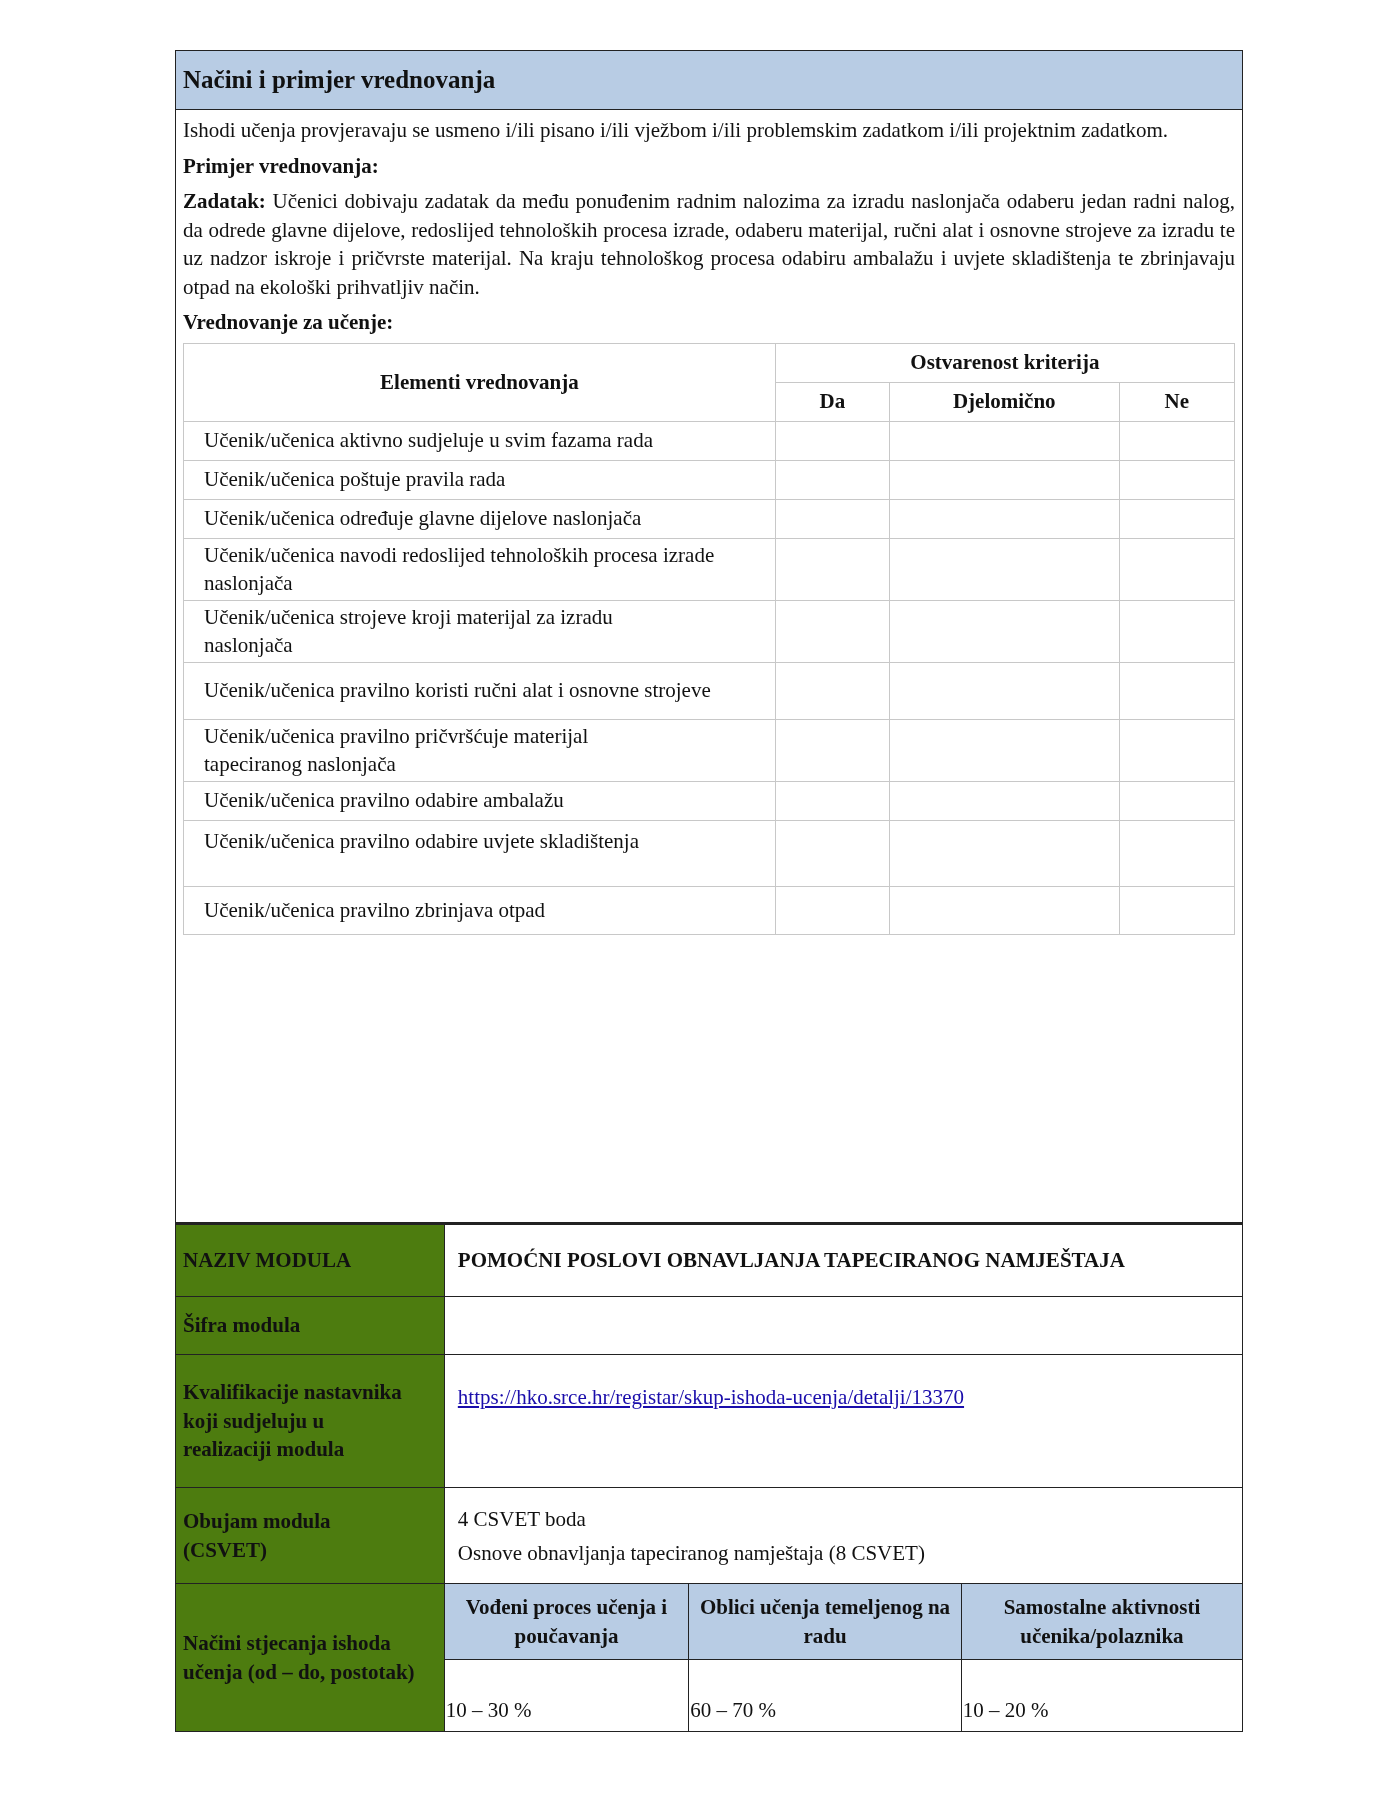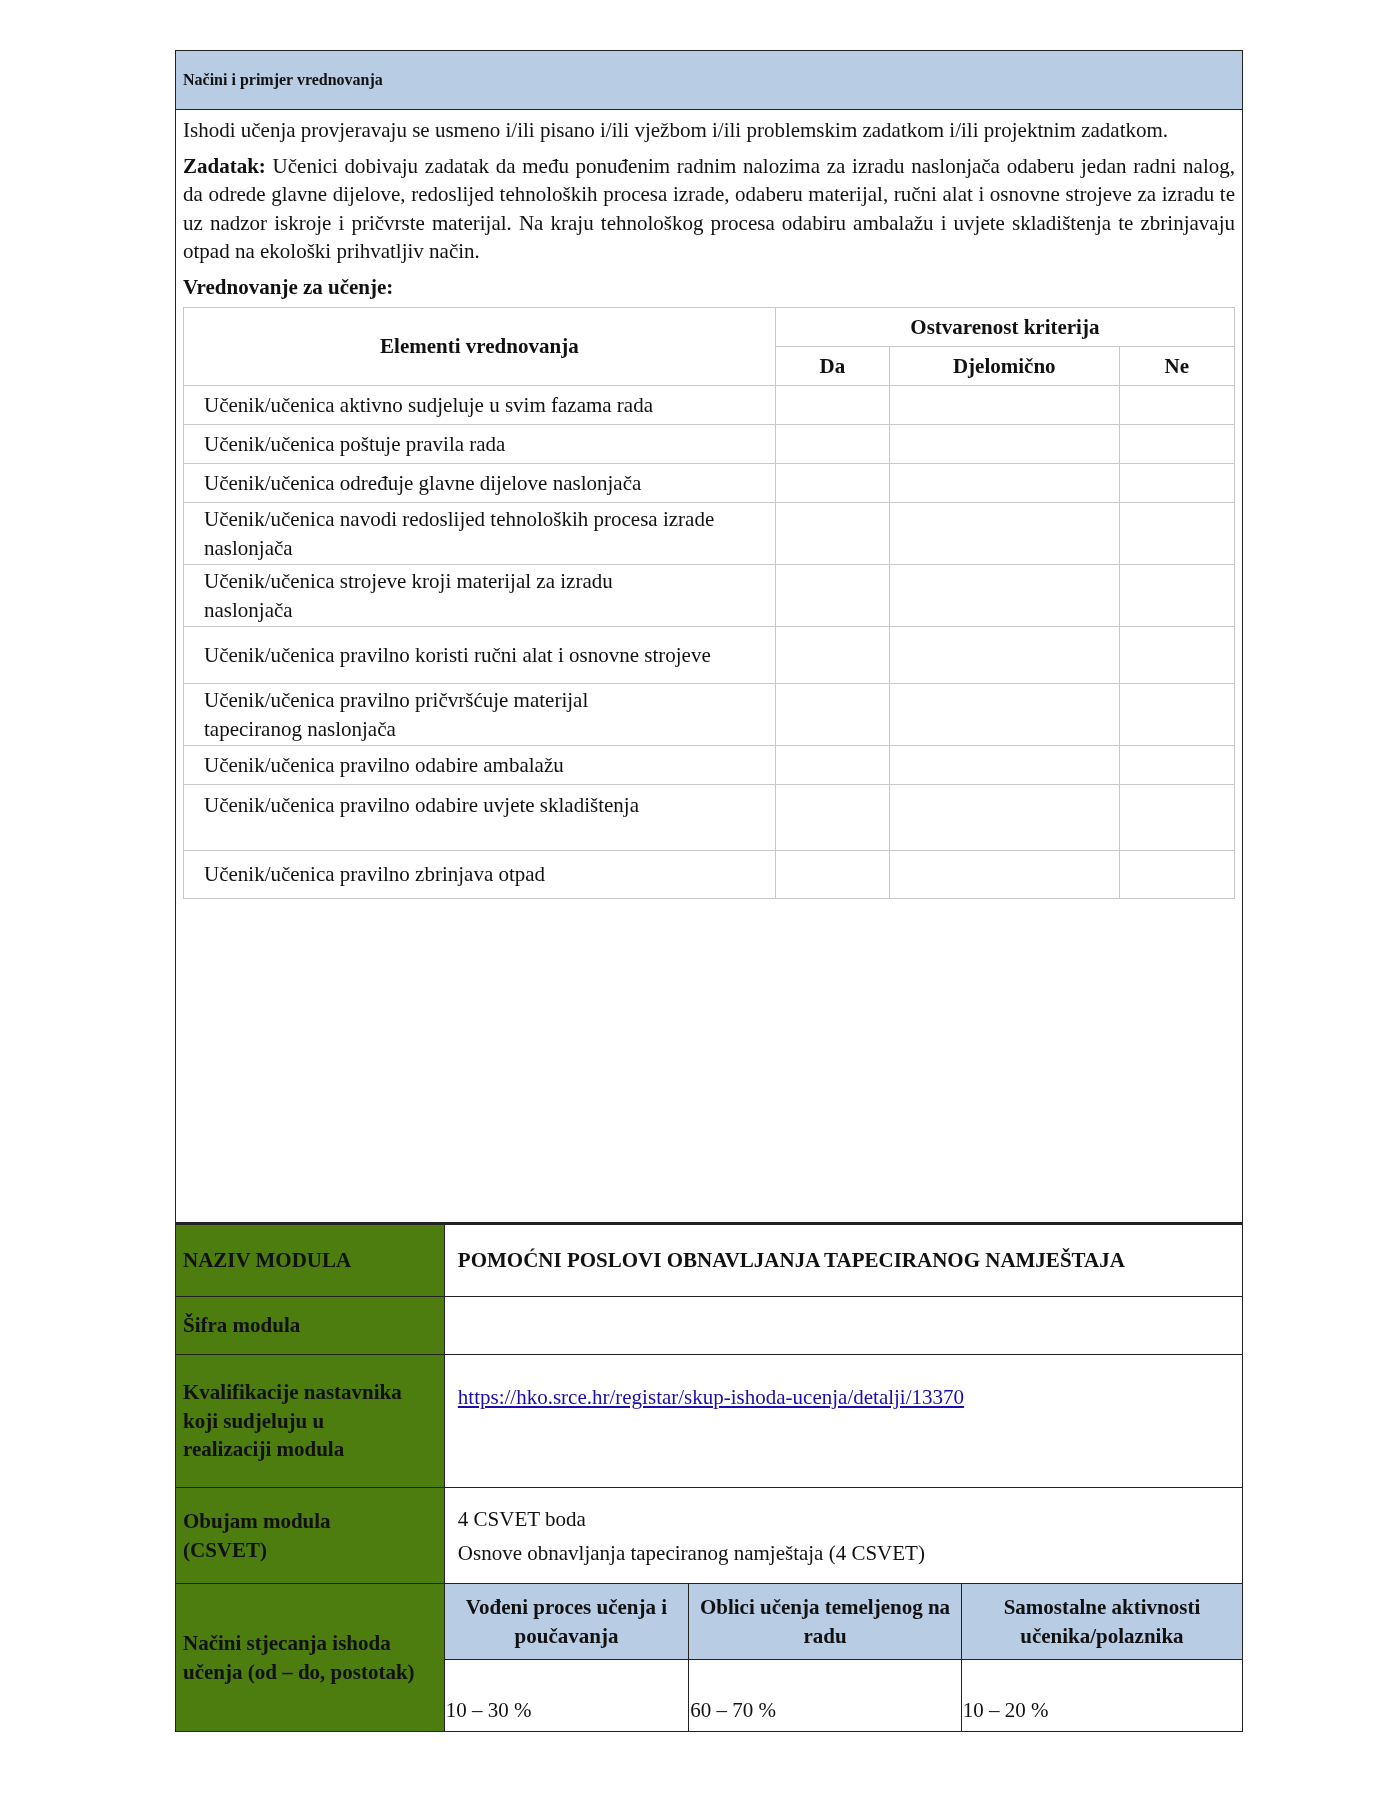--- a/index.html
+++ b/index.html
@@ -1,21 +1,21 @@
 <!DOCTYPE html>
 <html><head>
 <meta charset="utf-8">
 <style>
   html, body { margin: 0; padding: 0; background: #ffffff; }
   body { width: 1386px; height: 1797px; position: relative; font-family: "Liberation Serif", "DejaVu Serif", serif; color: #111; }
   .page { position: absolute; left: 175px; top: 50px; width: 1068px; }
 
   
   .outer { border: 1.5px solid #222; border-bottom: none; }
-  .hdr { background: #b8cce4; border-bottom: 1.5px solid #222; height: 58px; display: flex; align-items: center; padding-left: 7px; font-weight: bold; font-size: 16px; }
+  .hdr { background: #b8cce4; border-bottom: 1.5px solid #222; height: 58px; display: flex; align-items: center; padding-left: 7px; font-weight: bold; font-size: 25px; }
   .body { padding: 6px 7px 0 7px; font-size: 21px; line-height: 28.5px; height: 1112px; box-sizing: border-box; }
   .body p { margin: 0 0 7px 0; text-align: justify; }
   .body b { font-weight: bold; }
 
   table.crit { border-collapse: collapse; width: 1052px; margin-top: 6px; font-size: 21px; }
   table.crit td, table.crit th { border: 1.5px solid #c8c8c8; padding: 0; }
   table.crit th { font-weight: bold; text-align: center; }
   table.crit td.el { padding: 2px 0 2px 20px; line-height: 28.5px; vertical-align: middle; }
 
   
@@ -29,20 +29,21 @@
 </style>
 </head>
 <body>
 
 <div class="page">
 
   <div class="outer">
     <div class="hdr">Načini i primjer vrednovanja</div>
     <div class="body">
       <p>Ishodi učenja provjeravaju se usmeno i/ili pisano i/ili vježbom i/ili problemskim zadatkom i/ili projektnim zadatkom.</p>
+      <p><b>Primjer vrednovanja:</b></p>
       <p><b>Zadatak:</b><span> Učenici dobivaju zadatak da među ponuđenim radnim nalozima za izradu naslonjača odaberu jedan radni nalog, da odrede glavne dijelove, redoslijed tehnoloških procesa izrade, odaberu materijal, ručni alat i osnovne strojeve za izradu te uz nadzor iskroje i pričvrste materijal. Na kraju tehnološkog procesa odabiru ambalažu i uvjete skladištenja te zbrinjavaju otpad na ekološki prihvatljiv način.</span></p>
       <p style="margin-bottom:0"><b>Vrednovanje za učenje:</b></p>
 
       <table class="crit">
         <colgroup>
             <col style="width:518px">
             <col style="width:100px">
             <col style="width:201px">
             <col style="width:101px">
           </colgroup>
@@ -140,21 +141,21 @@
     <tr style="height:133px">
       <td class="lbl" style="padding-right:40px">Kvalifikacije nastavnika koji sudjeluju u realizaciji modula</td>
       <td class="val" colspan="3" style="vertical-align:top;padding-top:30px">
         <span class="link">https://hko.srce.hr/registar/skup-ishoda-ucenja/detalji/13370</span>
       </td>
     </tr>
     <tr style="height:96px">
       <td class="lbl" style="padding-right:40px">Obujam modula (CSVET)</td>
       <td class="val" colspan="3" style="line-height:34px">
         <div style="font-weight:normal">4 CSVET boda</div>
-        <div>Osnove obnavljanja tapeciranog namještaja (4 CSVET)</div>
+        <div>Osnove obnavljanja tapeciranog namještaja (8 CSVET)</div>
       </td>
     </tr>
     <tr style="height:76px">
       <td class="lbl" rowspan="2" style="padding-right:20px">Načini stjecanja ishoda učenja (od – do, postotak)</td>
       <td class="blue">Vođeni proces učenja i poučavanja</td>
       <td class="blue">Oblici učenja temeljenog na radu</td>
       <td class="blue">Samostalne aktivnosti učenika/polaznika</td>
     </tr>
     <tr style="height:72px">
       <td class="ctr" style="padding-top:30px">10 – 30 %</td>

